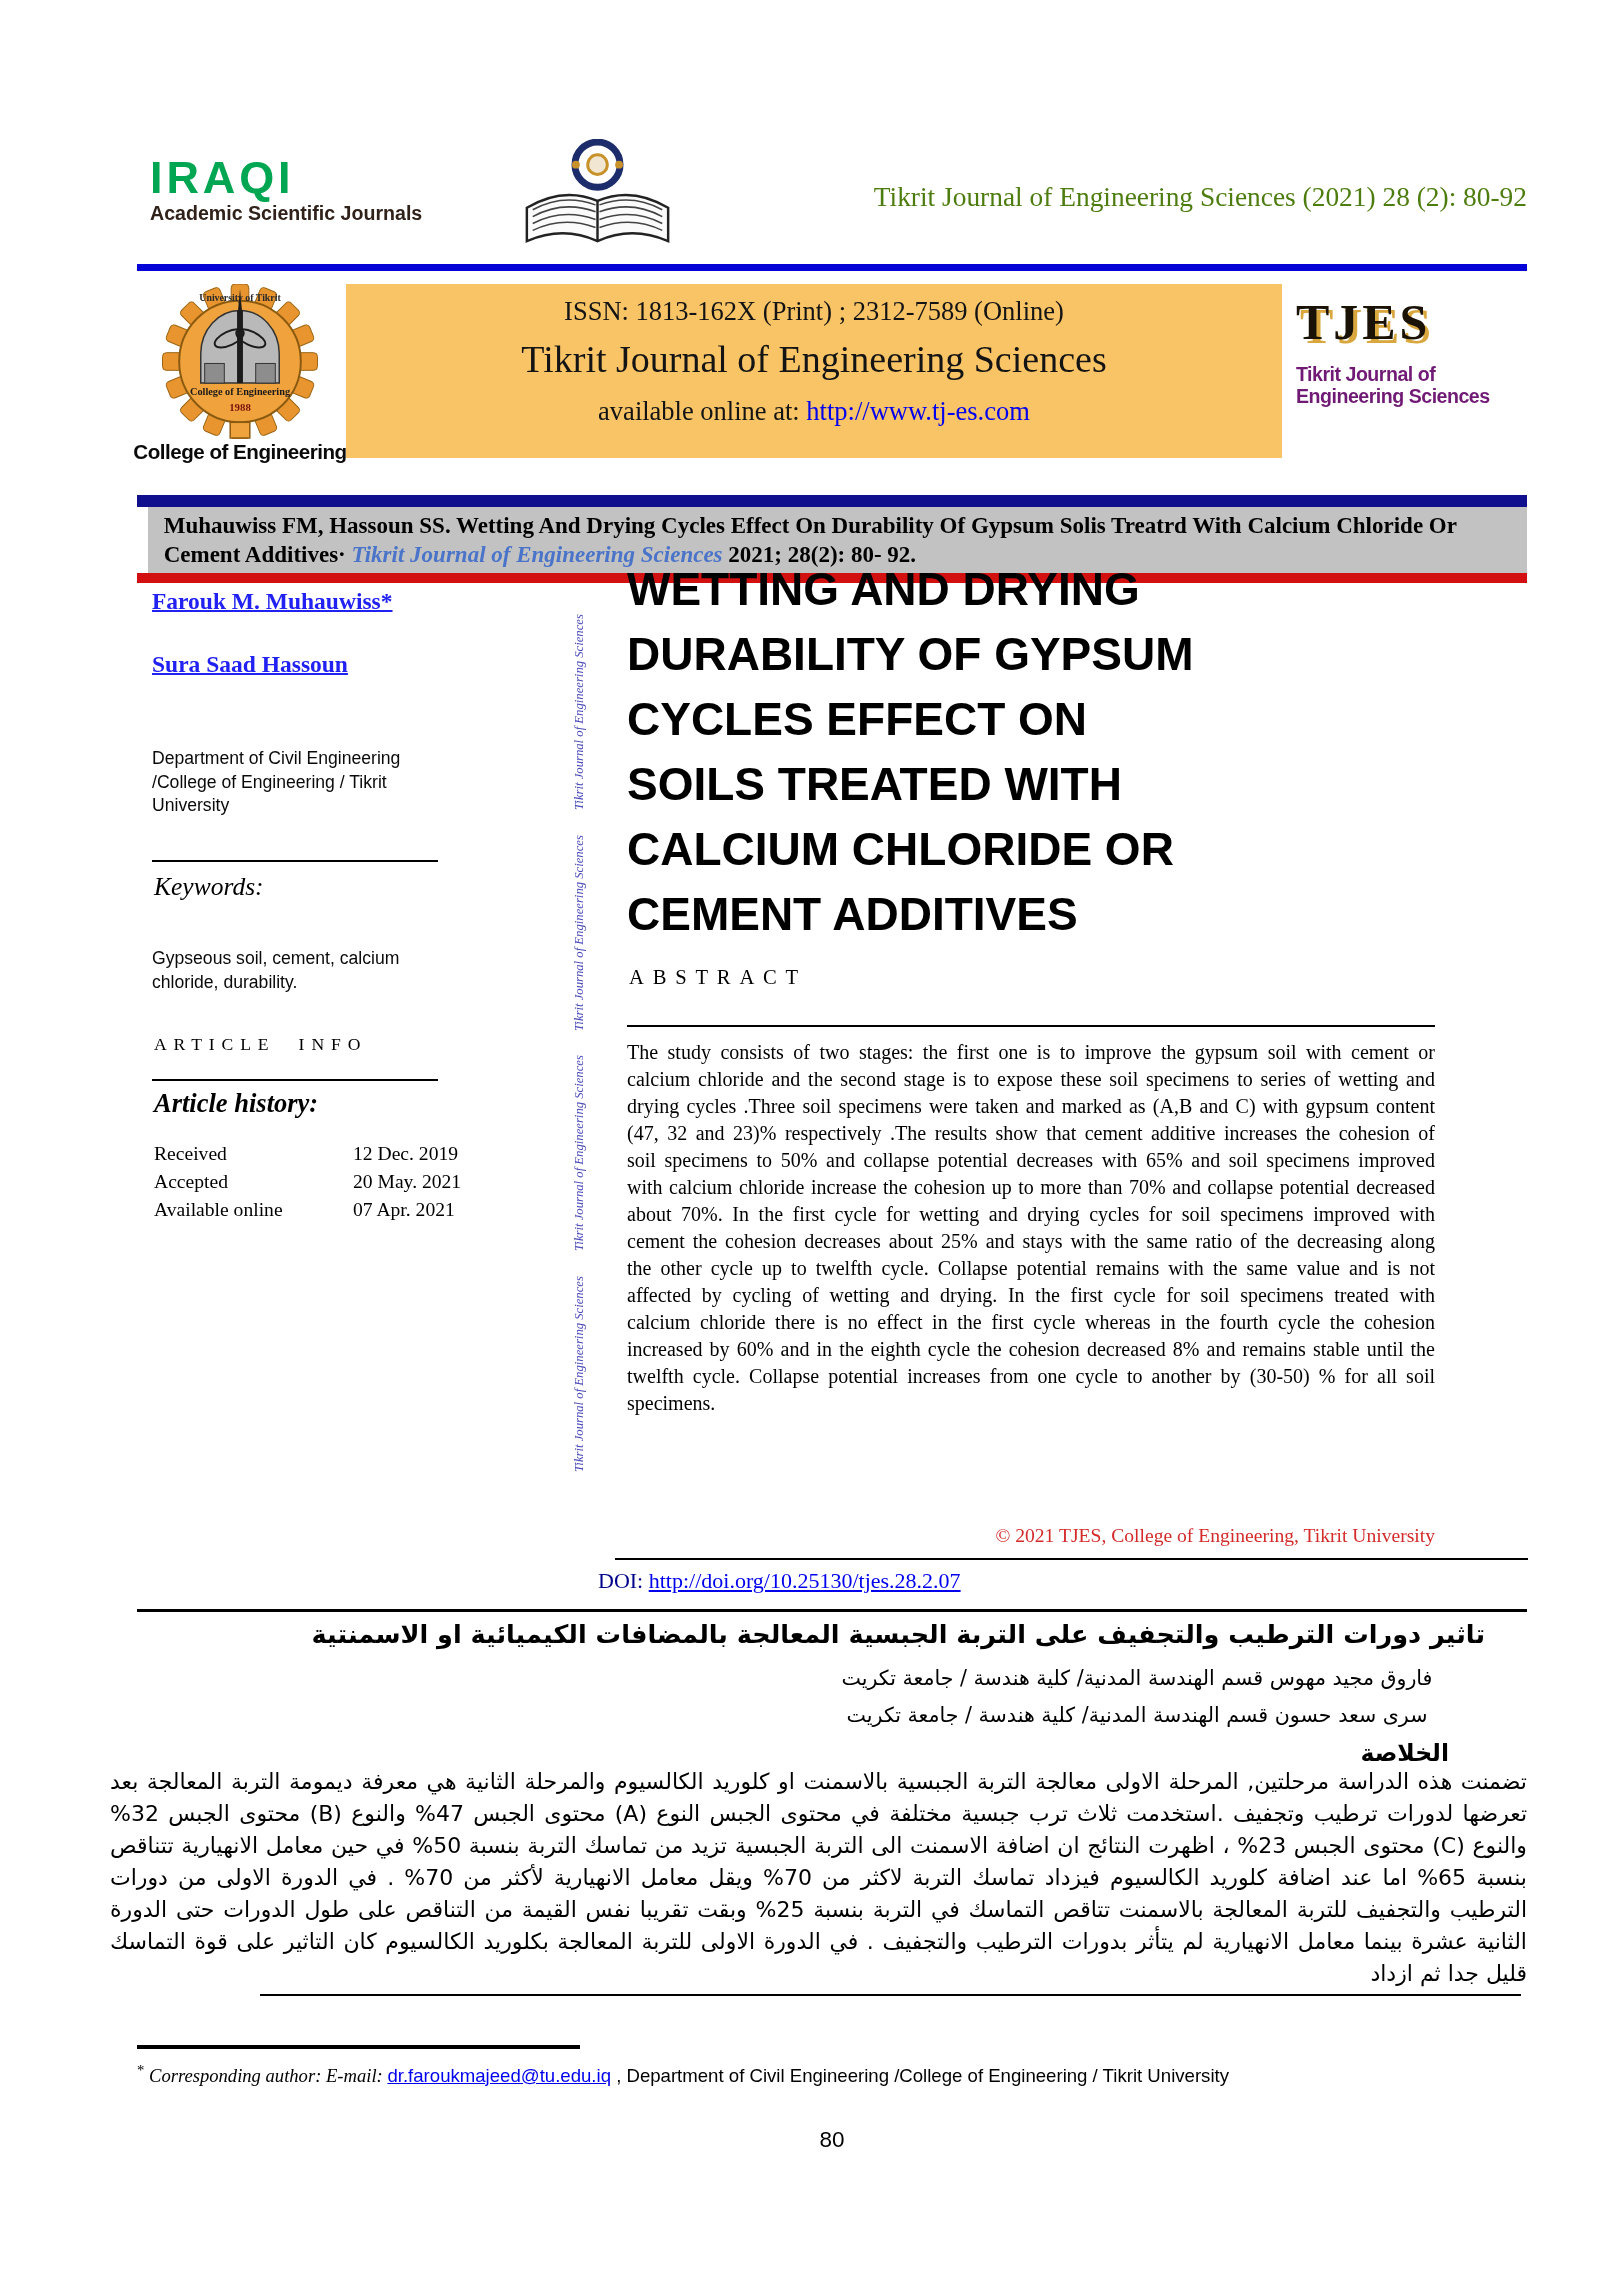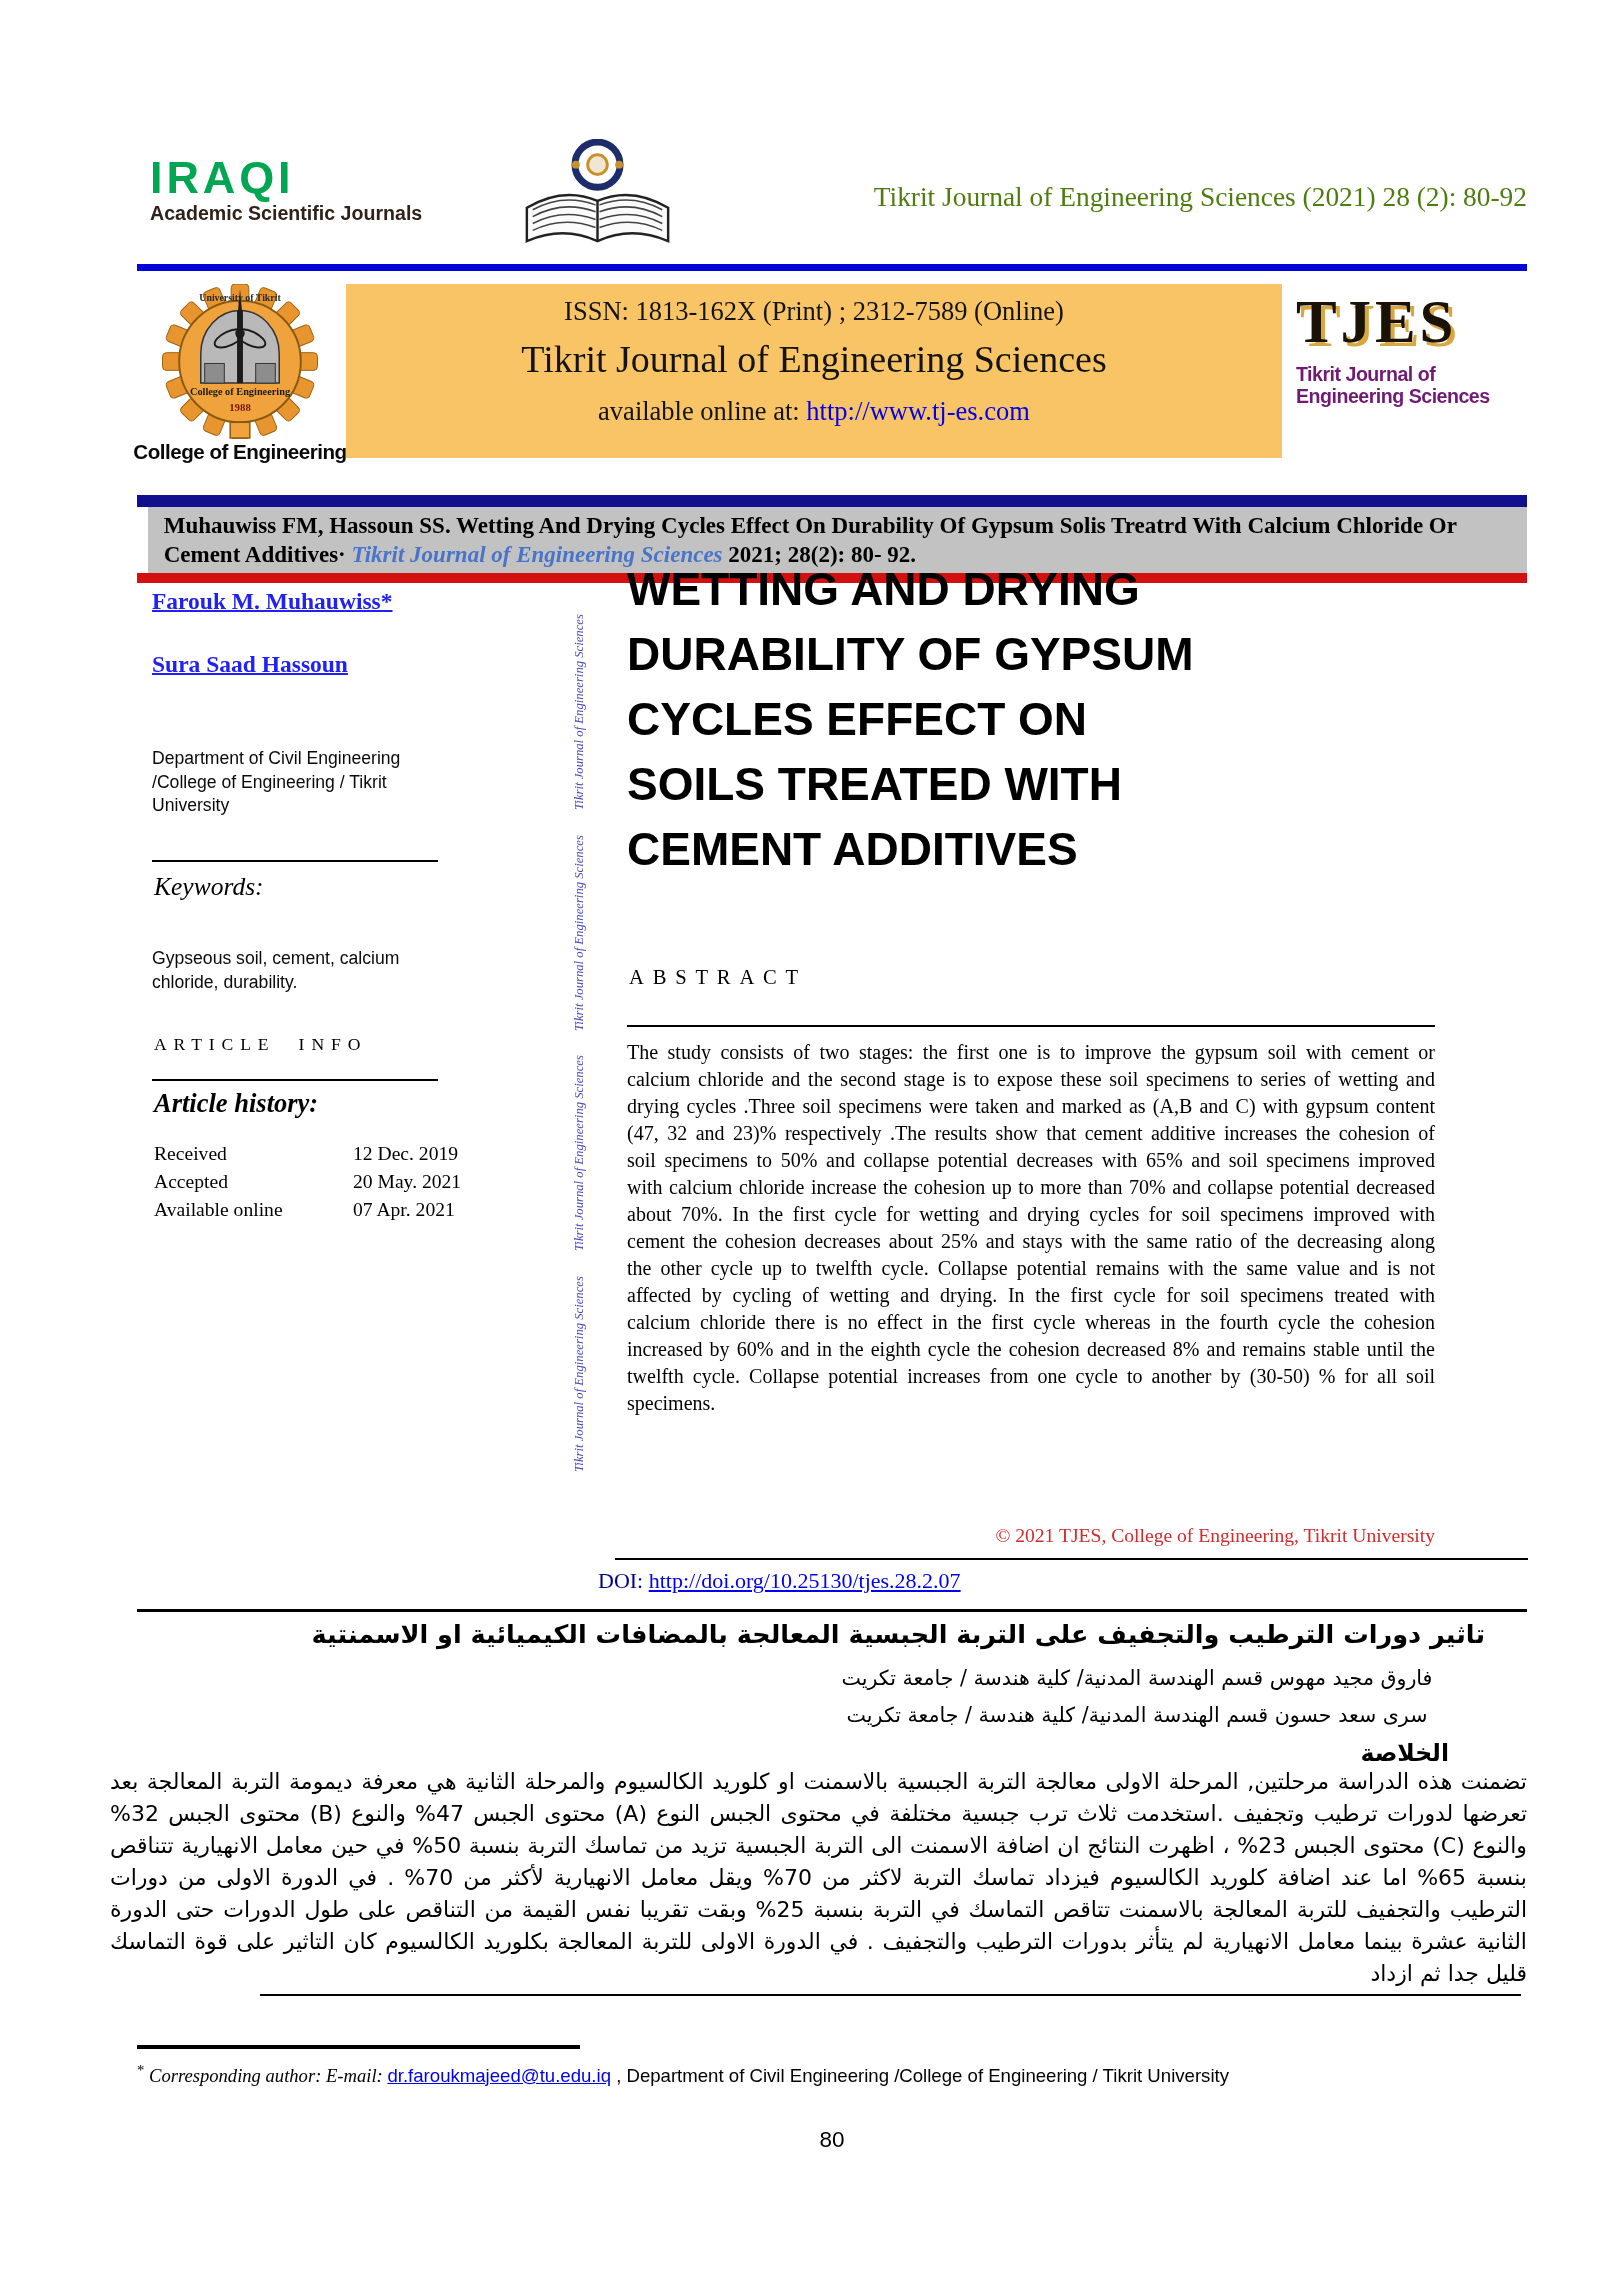--- a/index.html
+++ b/index.html
@@ -24,21 +24,21 @@
   .college-caption{left:125px;top:440px;width:230px;text-align:center;
     font-family:"Liberation Sans",sans-serif;font-weight:bold;font-size:20.6px;color:#0a0a0a;
     letter-spacing:-0.5px;}
   .banner{left:346px;top:284px;width:936px;height:174px;background:#F9C466;text-align:center;}
   .banner-issn{padding-top:11.8px;font-size:26.5px;color:#141414;}
   .banner-title{margin-top:9.8px;font-size:38px;color:#141414;}
   .banner-avail{margin-top:15.7px;font-size:26.5px;color:#141414;}
   .link{color:#0000EE;text-decoration:none;}
   .underlink{color:#0000EE;text-decoration:underline;}
   .tjes{left:1296px;top:280px;width:235px;}
-  .tjes-acronym{font-family:"Liberation Serif",serif;font-weight:bold;font-size:61px;
+  .tjes-acronym{font-family:"Liberation Serif",serif;font-weight:bold;font-size:50px;
     letter-spacing:3.9px;color:#1a1205;text-shadow:3.9px 3.9px 0 #d9a73e;line-height:84px;}
   .tjes-cap{font-family:"Liberation Sans",sans-serif;font-weight:bold;font-size:19.6px;
     line-height:21.6px;color:#701a75;letter-spacing:-0.5px;}
 
   
   .bar-navy{left:137px;top:495px;width:1390px;height:11.8px;background:#10108E;}
   .cite-box{left:148px;top:507px;width:1348px;height:59px;background:#C2C2C2;
     padding:3.9px 15.7px 3.9px 15.7px;font-size:23px;font-weight:bold;line-height:29px;}
   .cite-journal{font-style:italic;font-weight:bold;color:#4a74c9;}
   .cite-normal{font-weight:bold;}
@@ -236,20 +236,21 @@
   <span>Tikrit Journal of Engineering Sciences</span>
   <span>Tikrit Journal of Engineering Sciences</span>
   <span>Tikrit Journal of Engineering Sciences</span>
 </div>
 
 <div class="abs main-title">
   <div class="title-line">WETTING AND DRYING</div>
   <div class="title-line">DURABILITY OF GYPSUM</div>
   <div class="title-line">CYCLES EFFECT ON</div>
   <div class="title-line">SOILS TREATED WITH</div>
+  <div class="title-line">CALCIUM CHLORIDE OR</div>
   <div class="title-line">CEMENT ADDITIVES</div>
 </div>
 <div class="abs abstract-label">ABSTRACT</div>
 <div class="abs abs-rule"></div>
 <div class="abs abstract">The study consists of two stages: the first one is to improve the gypsum soil with cement or calcium chloride and the second stage is to expose these soil specimens to series of wetting and drying cycles .Three soil specimens were taken and marked as (A,B and C) with gypsum content (47, 32 and 23)% respectively .The results show that cement additive increases the cohesion of soil specimens to 50% and collapse potential decreases with 65% and soil specimens improved with calcium chloride increase the cohesion up to more than 70% and collapse potential decreased about 70%. In the first cycle for wetting and drying cycles for soil specimens improved with cement the cohesion decreases about 25% and stays with the same ratio of the decreasing along the other cycle up to twelfth cycle. Collapse potential remains with the same value and is not affected by cycling of wetting and drying. In the first cycle for soil specimens treated with calcium chloride there is no effect in the first cycle whereas in the fourth cycle the cohesion increased by 60% and in the eighth cycle the cohesion decreased 8% and remains stable until the twelfth cycle. Collapse potential increases from one cycle to another by (30-50) % for all soil specimens.</div>
 <div class="abs copyright">© 2021 TJES, College of Engineering, Tikrit University</div>
 
 <div class="abs doi-rule-top"></div>
 <div class="abs doi-line"><span class="doi-label">DOI: </span><a class="underlink" href="#">http://doi.org/10.25130/tjes.28.2.07</a></div>
 <div class="abs doi-rule-bottom"></div>

